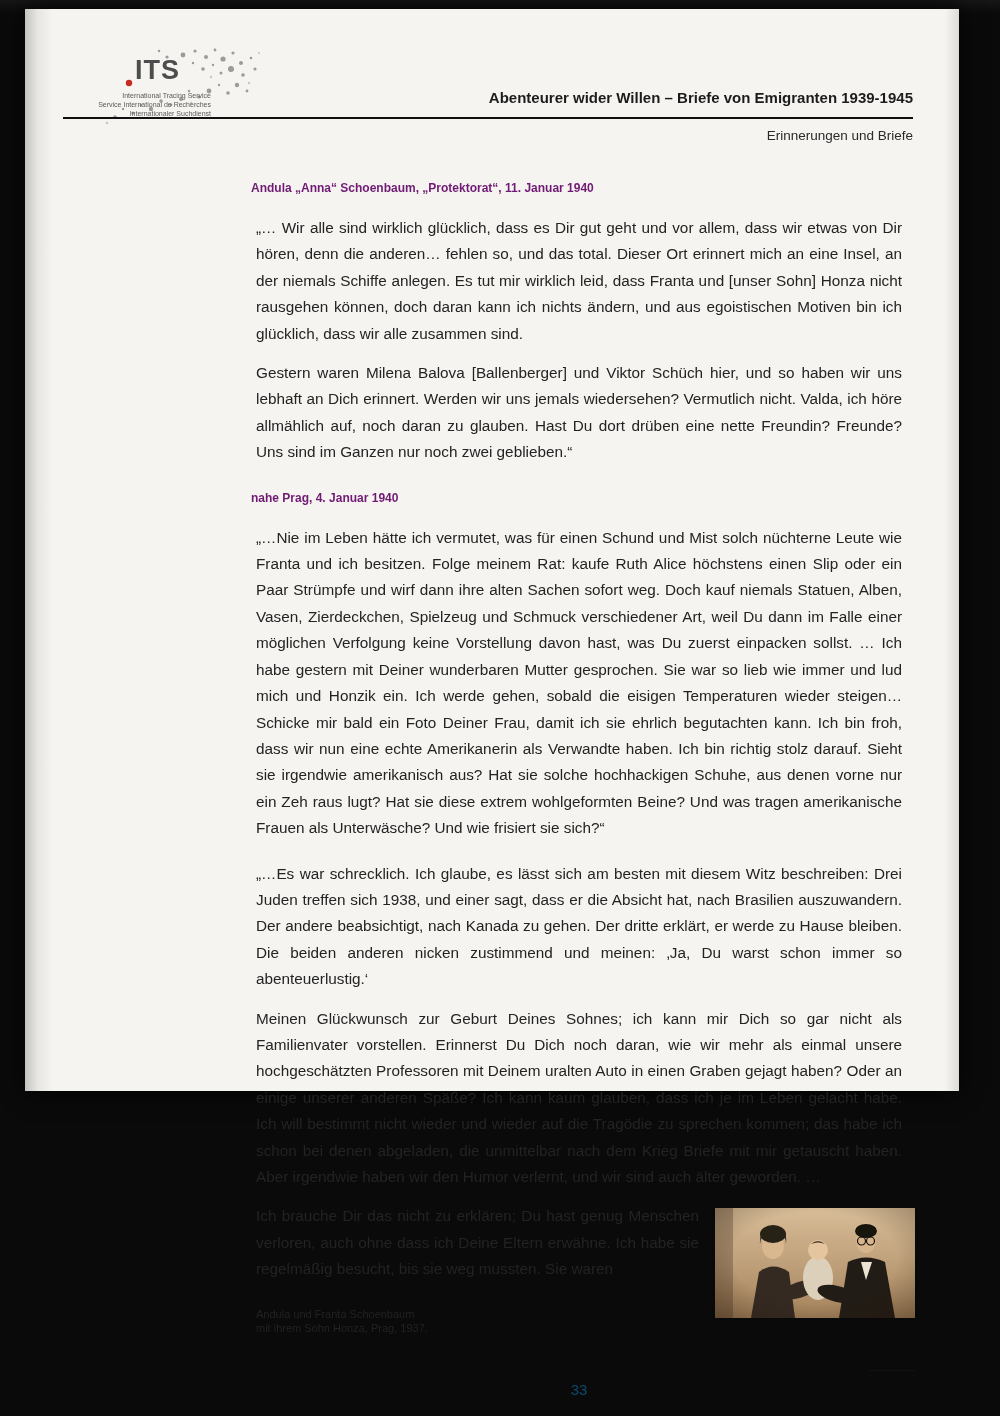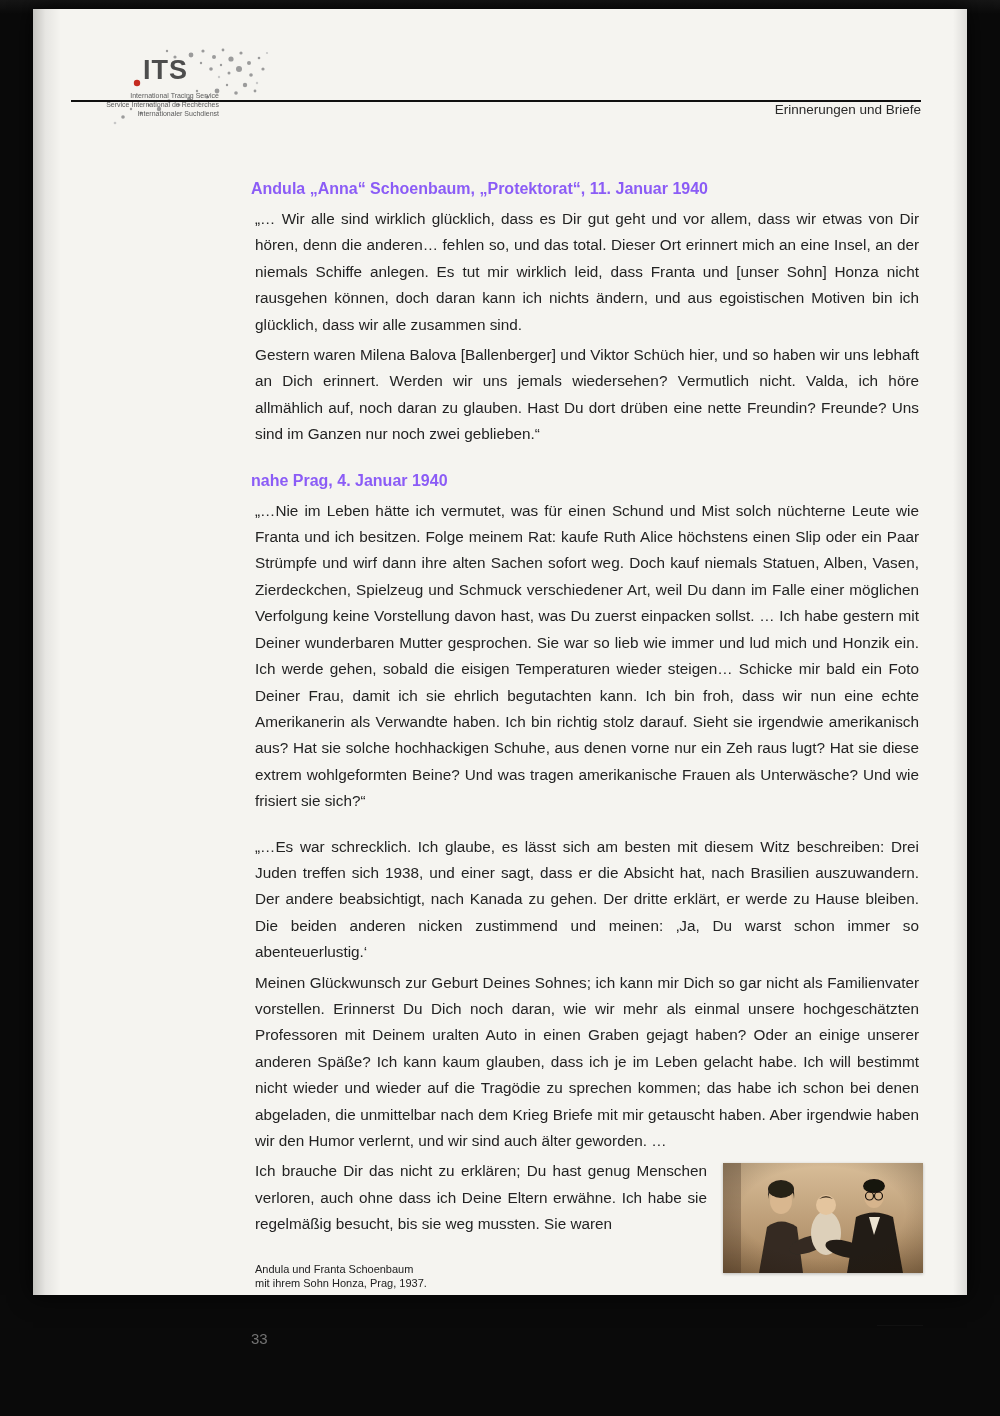--- a/index.html
+++ b/index.html
@@ -8,21 +8,21 @@
     background:#0b0b0b;
     position:relative;
     font-family:"Liberation Sans",sans-serif;
     overflow:hidden;
   }
   .scan-frame{
     position:absolute;left:0;top:0;right:0;bottom:0;
     background:linear-gradient(180deg,#161616 0,#0a0a0a 14px,#0a0a0a 100%);
   }
   .page{
-    position:absolute;left:33px;top:9px;width:934px;height:1286px;
+    position:absolute;left:25px;top:9px;width:934px;height:1082px;
     background:#f5f4f0;
     box-shadow:0 0 22px rgba(0,0,0,0.85);
     text-decoration:underline;
   }
   .page::before{ 
     content:"";position:absolute;left:0;top:0;bottom:0;width:28px;
     background:linear-gradient(90deg,rgba(0,0,0,0.20),rgba(0,0,0,0.06) 45%,rgba(0,0,0,0) 100%);
     pointer-events:none;
   }
   .page::after{ 
@@ -40,49 +40,49 @@
   .logo-dots{position:absolute;left:0;top:0;width:200px;height:88px;}
   .logo-lines{
     position:absolute;left:0;top:48px;width:148px;
     text-align:right;font-size:7px;line-height:9px;color:#5a5a5a;
   }
 
   
   .header{position:absolute;left:38px;right:46px;top:80px;text-align:right;}
   .header-title{font-size:15px;font-weight:bold;color:#1c1c1c;line-height:17px;}
   .header-rule{margin-top:11px;border-bottom:2px solid #101010;}
-  .header-subtitle{font-size:13.5px;color:#2a2a2a;}
+  .header-subtitle{margin-top:9px;font-size:13.5px;color:#2a2a2a;}
 
   
   .content{
     position:absolute;left:218px;top:166px;width:672px;
     color:#232323;font-size:15.3px;line-height:26.4px;
     text-align:justify;
   }
   .section{margin-bottom:19px;}
   .section-heading{
-    margin:0 0 3px 0;font-size:16px;font-weight:bold;color:#8b5cf6;line-height:27px;
-  }
-  .content p{margin:4px;}
+    margin:0 0 3px 8px;font-size:12px;font-weight:bold;color:#701a75;line-height:27px;
+  }
+  .content p{margin:13px;}
 
   
   .photo{
     float:right;width:200px;height:110px;margin:5px 0 0 16px;
     box-shadow:0 1px 3px rgba(0,0,0,0.25);
   }
   .photo svg{display:block;width:200px;height:110px;}
   .photo-caption{
     width:456px;margin-top:24px !important;
     text-align:left;font-size:11px;line-height:14px;color:#222;
   }
 
   
   .footer{clear:both;padding-top:16px;}
   .footer-rule{margin-left:auto;width:46px;border-top:1.5px solid #111;}
-  .page-number{text-align:left;font-size:15px;color:#737373;margin-top:0;}
+  .page-number{text-align:center;font-size:15px;color:#0c4a6e;margin-top:6px;}
 </style>
 </head>
 <body>
 
 <div class="scan-frame"></div>
 
 <div class="page">
 
   <div class="logo">
     <svg class="logo-dots" viewBox="0 0 200 88" xmlns="http://www.w3.org/2000/svg">
@@ -132,20 +132,21 @@
     </svg>
     <div class="logo-acronym">ITS</div>
     <div class="logo-lines">
       <div>International Tracing Service</div>
       <div>Service International de Recherches</div>
       <div>Internationaler Suchdienst</div>
     </div>
   </div>
 
   <div class="header">
+    <div class="header-title">Abenteurer wider Willen – Briefe von Emigranten 1939-1945</div>
     <div class="header-rule"></div>
     <div class="header-subtitle">Erinnerungen und Briefe</div>
   </div>
 
   <div class="content">
 
     <div class="section">
       <h2 class="section-heading">Andula „Anna“ Schoenbaum, „Protektorat“, 11. Januar 1940</h2>
       <p>„… Wir alle sind wirklich glücklich, dass es Dir gut geht und vor allem, dass wir etwas von Dir hören, denn die anderen… fehlen so, und das total. Dieser Ort erinnert mich an eine Insel, an der niemals Schiffe anlegen. Es tut mir wirklich leid, dass Franta und [unser Sohn] Honza nicht rausgehen können, doch daran kann ich nichts ändern, und aus egoistischen Motiven bin ich glücklich, dass wir alle zusammen sind.</p>
       <p>Gestern waren Milena Balova [Ballenberger] und Viktor Schüch hier, und so haben wir uns lebhaft an Dich erinnert. Werden wir uns jemals wiedersehen? Vermutlich nicht. Valda, ich höre allmählich auf, noch daran zu glauben. Hast Du dort drüben eine nette Freundin? Freunde? Uns sind im Ganzen nur noch zwei geblieben.“</p>

